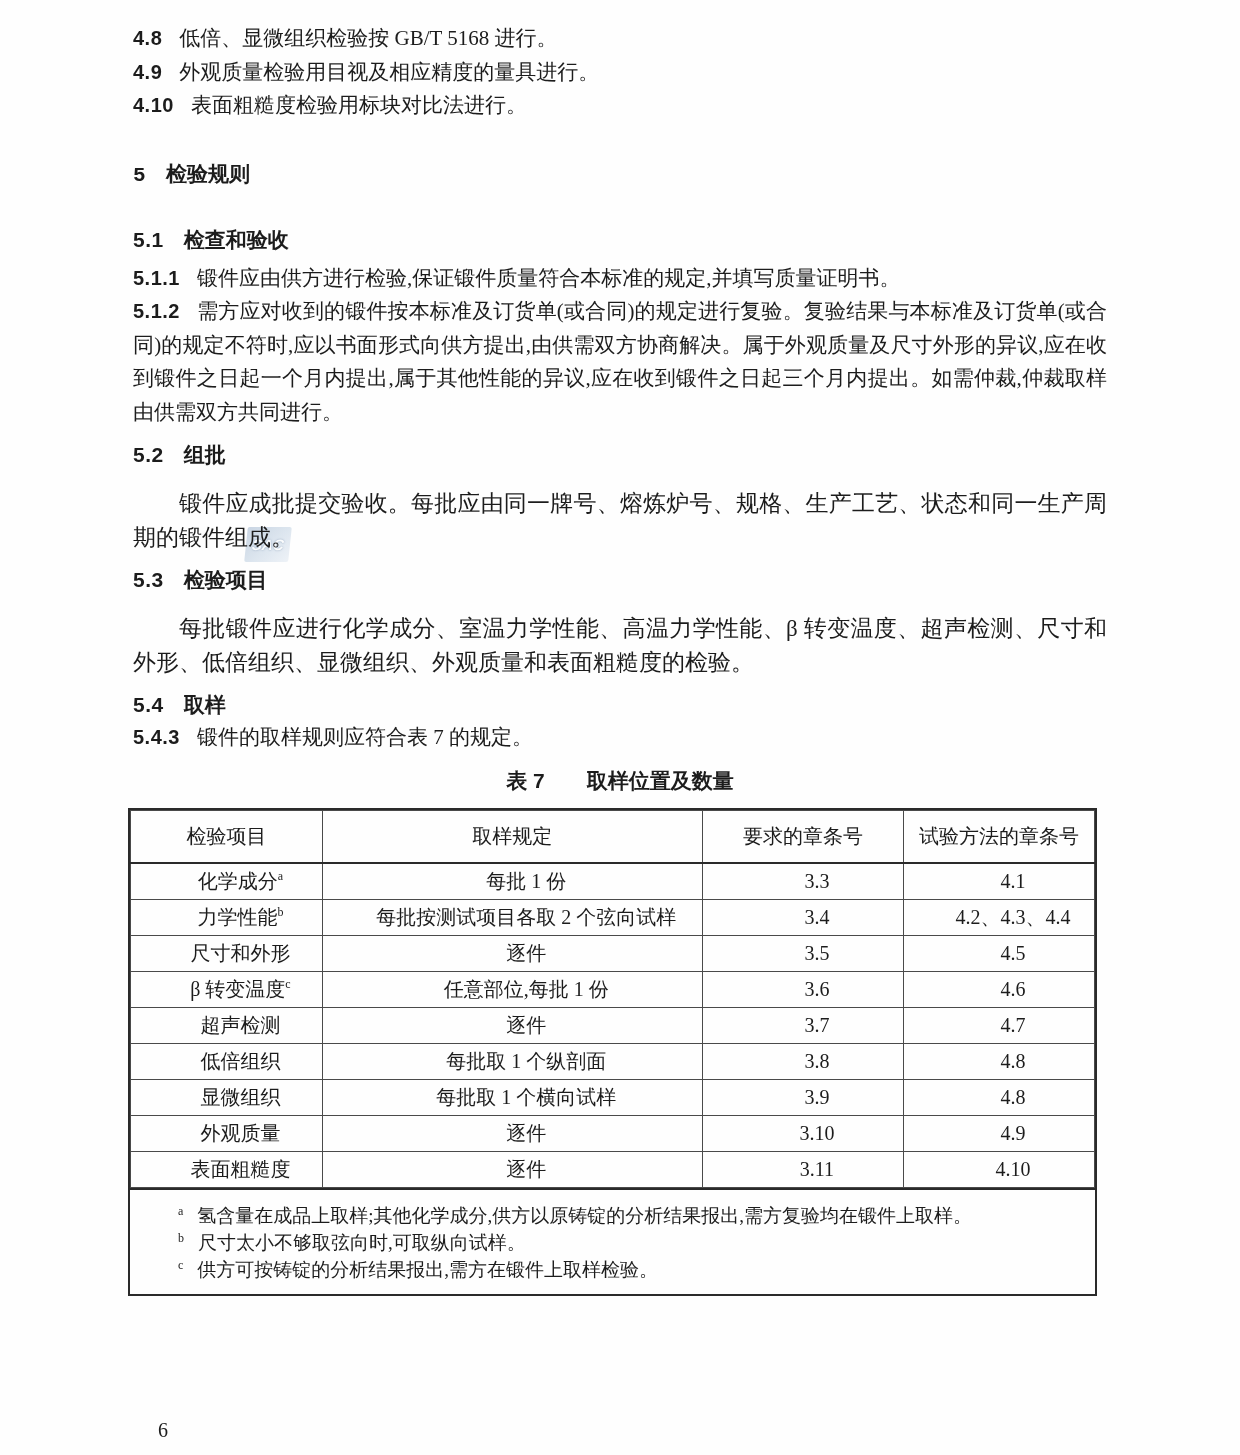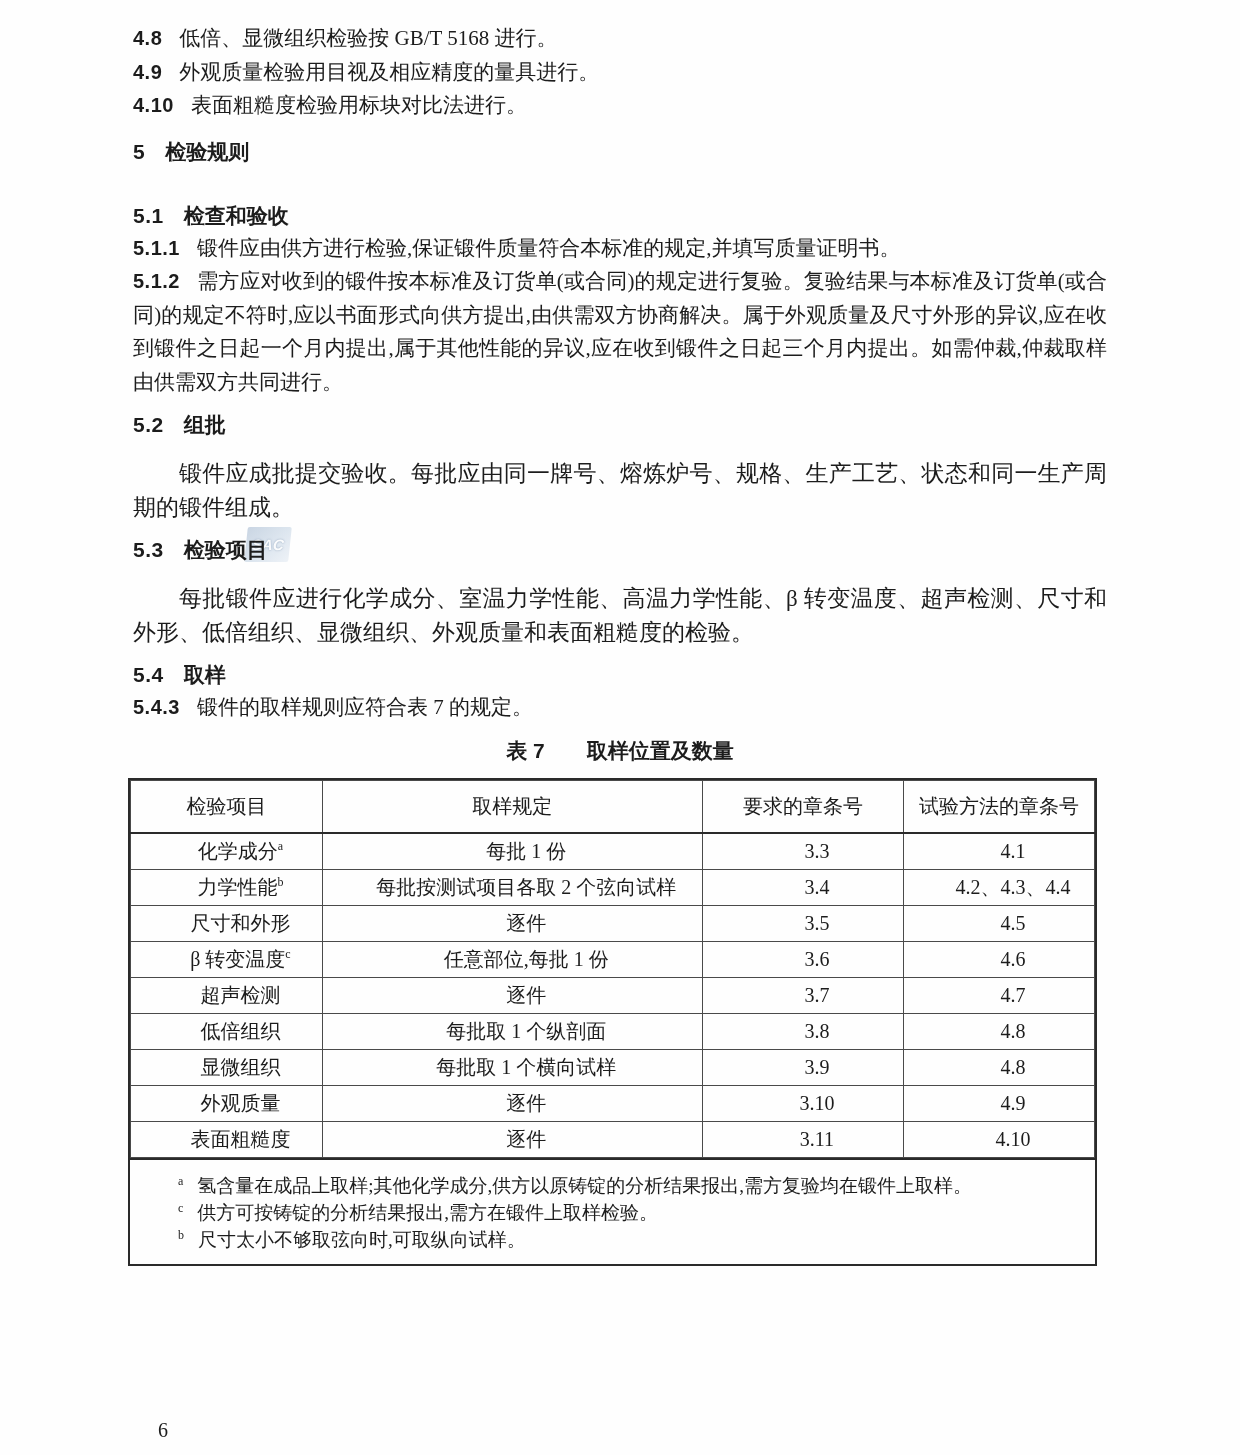--- a/index.html
+++ b/index.html
@@ -45,23 +45,23 @@
   }
   .heading .hnum{margin-right:20px;letter-spacing:.5px;}
   
   .para{
     font-size:23px;
     line-height:33.5px;
     text-align:justify;
     text-indent:2em;
     margin:0;
   }
-  .mt-sec{margin-top:12px;}
+  .mt-sec{margin-top:36px;font-family:Liberation Mono, monospace;}
   .mt-sub{margin-top:31px;}
-  .mt-cl{margin-top:0;}
+  .mt-cl{margin-top:6px;}
   .mt-h{margin-top:9px;}
   .mt-p{margin-top:16px;}
   
   .tbl-caption{
     margin-top:9px;
     text-align:center;
     font-family:"Liberation Sans","DejaVu Sans",sans-serif;
     font-weight:bold;
     font-size:21px;
     line-height:33px;
@@ -249,22 +249,22 @@
           <tr>
             <td><span>表面粗糙度</span><sup class="fn"></sup></td>
             <td>逐件</td>
             <td>3.11</td>
             <td>4.10</td>
           </tr>
         </tbody>
       </table>
       <div class="footnotes">
         <p class="footnote"><span class="mark">a</span><span>氢含量在成品上取样;其他化学成分,供方以原铸锭的分析结果报出,需方复验均在锻件上取样。</span></p>
+        <p class="footnote"><span class="mark">b</span><span>尺寸太小不够取弦向时,可取纵向试样。</span></p>
         <p class="footnote"><span class="mark">c</span><span>供方可按铸锭的分析结果报出,需方在锻件上取样检验。</span></p>
-        <p class="footnote"><span class="mark">b</span><span>尺寸太小不够取弦向时,可取纵向试样。</span></p>
       </div>
     </div>
 
   </div>
 
   <div class="page-num">6</div>
 
 </div>
 
 </body></html>

